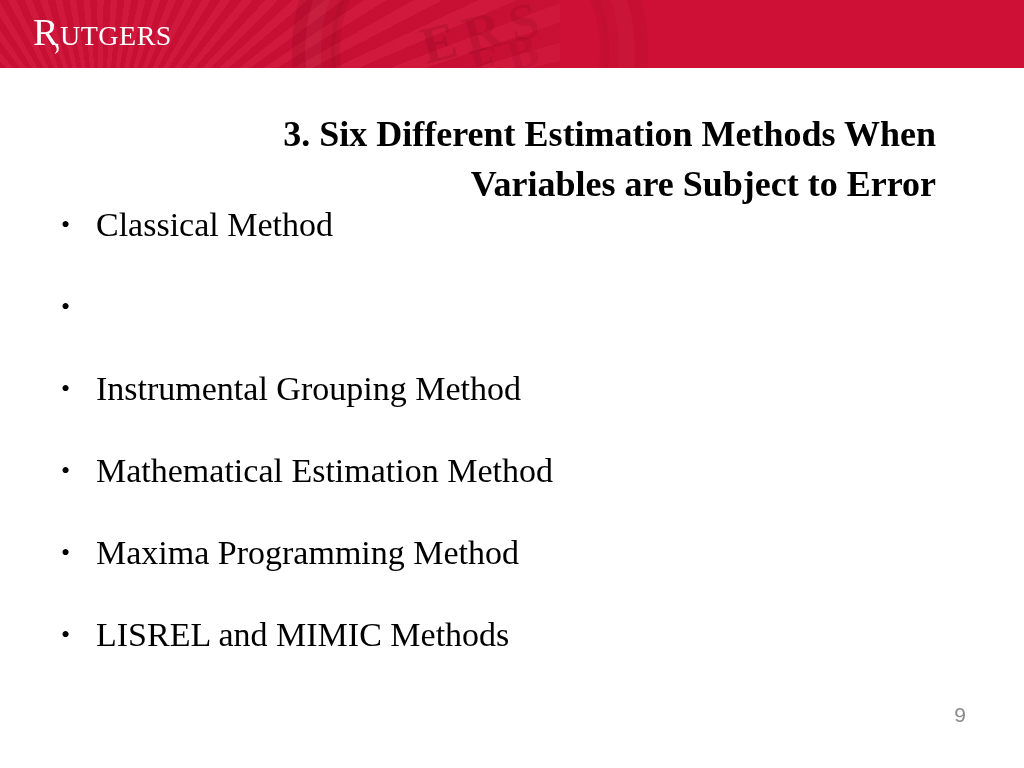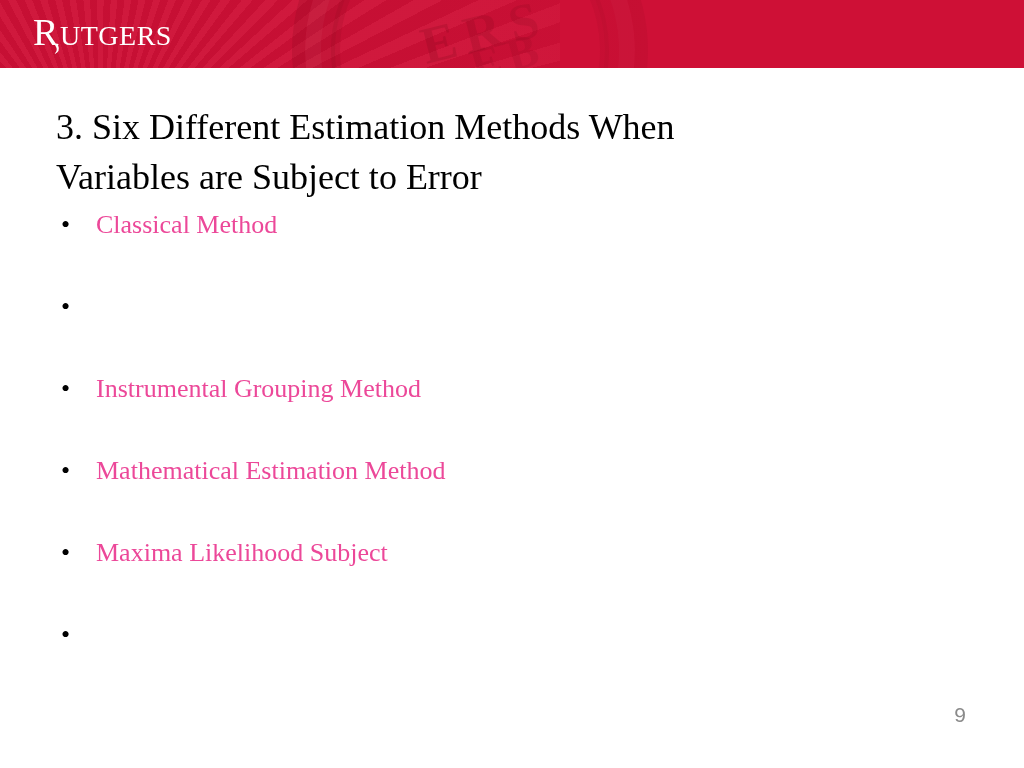--- a/index.html
+++ b/index.html
@@ -124,28 +124,29 @@
     align-items: center;
     color: #ffffff;
     user-select: none;
   }
   .wordmark svg { display: block; }
 
   
   .title {
     position: absolute;
     left: 56px;
-    top: 78px;
+    top: 85px;
     width: 880px;
     font-family: "Liberation Serif", serif;
-    font-weight: normal;
+    font-weight: bold;
     font-size: 36px;
     line-height: 50px;
     color: #000000;
     letter-spacing: 0px;
+    text-align: right;
   }
   .title-line { display: block; white-space: pre; }
 
   
   .bullets {
     position: absolute;
     left: 56px;
     top: 207px;
     width: 900px;
   }
@@ -162,23 +163,23 @@
     font-size: 26px;
     line-height: 36px;
     color: #000000;
     text-align: left;
     padding-left: 5px;
     box-sizing: border-box;
     user-select: none;
   }
   .bullet-text {
     font-family: "Liberation Serif", serif;
-    font-size: 26px;
+    font-size: 34px;
     line-height: 36px;
-    color: #ec4899;
+    color: #000000;
     white-space: pre;
   }
 
   
   .page-number {
     position: absolute;
     left: 930px;
     top: 703px;
     width: 60px;
     text-align: center;
@@ -230,24 +231,25 @@
       <span class="bullet-text">Instrumental Grouping Method</span>
     </div>
 
     <div class="bullet-row">
       <span class="bullet-mark">•</span>
       <span class="bullet-text">Mathematical Estimation Method</span>
     </div>
 
     <div class="bullet-row">
       <span class="bullet-mark">•</span>
-      <span class="bullet-text">Maxima Likelihood Subject</span>
-    </div>
-
-    <div class="bullet-row">
-      <span class="bullet-mark">•</span>
+      <span class="bullet-text">Maxima Programming Method</span>
+    </div>
+
+    <div class="bullet-row">
+      <span class="bullet-mark">•</span>
+      <span class="bullet-text">LISREL and MIMIC Methods</span>
     </div>
 
   </div>
 
   <div class="page-number">9</div>
 
 </div>
 
 </body></html>

